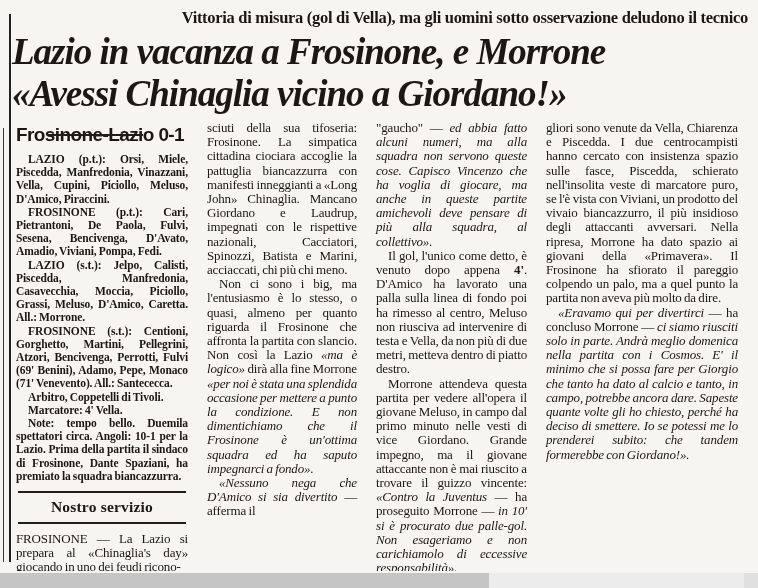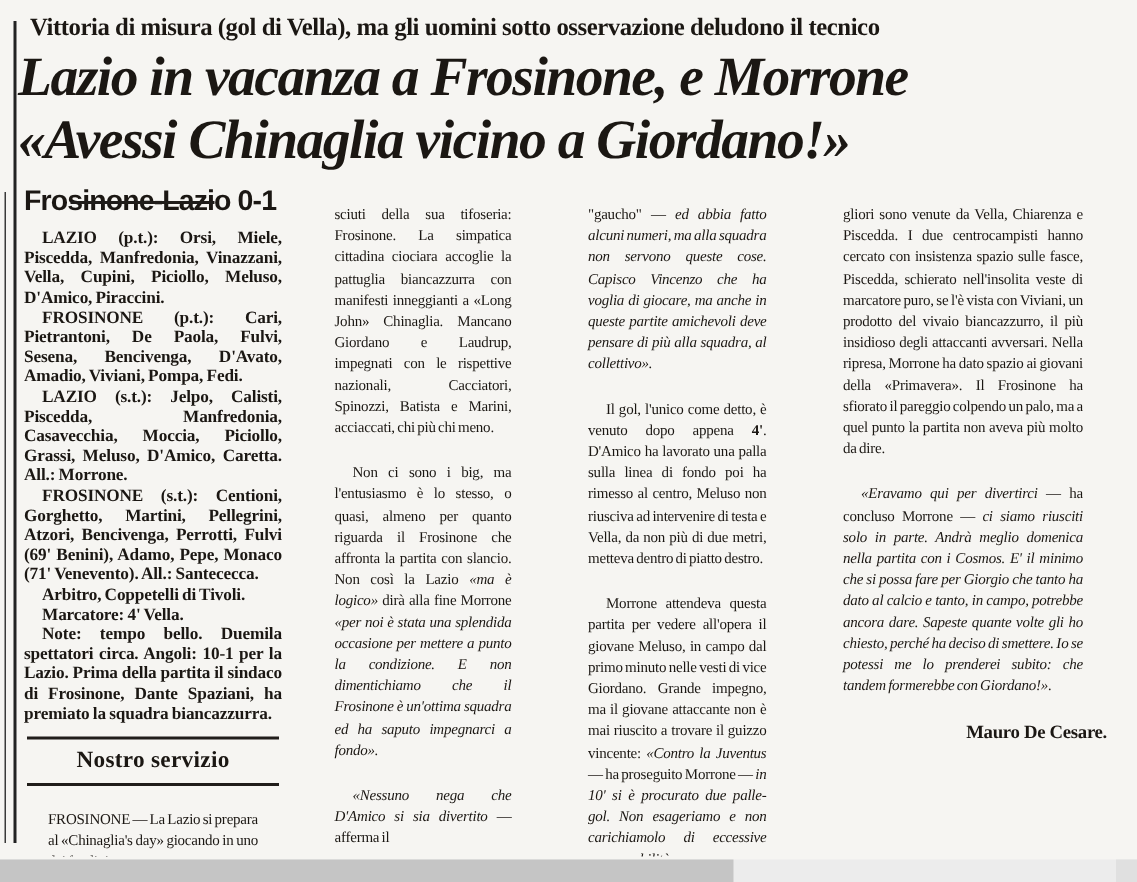--- a/index.html
+++ b/index.html
@@ -8,21 +8,21 @@
     background:#f6f5f2;
     font-family:"Liberation Serif",serif;
     color:#1b1713;
   }
   .page{position:absolute;inset:0;}
   
   .rule-a{position:absolute;left:3px;top:128px;width:1px;height:434px;background:#3a3a3a;}
   .rule-b{position:absolute;left:9px;top:14px;width:2px;height:548px;background:#222;}
   
   .strapline{
-    position:absolute;top:8px;left:20px;right:10px;text-align:left;
+    position:absolute;top:8px;left:20px;right:10px;text-align:right;
     font-weight:700;font-size:16.5px;letter-spacing:-0.3px;white-space:nowrap;
   }
   .headline{position:absolute;top:31px;left:12px;right:4px;
     font-weight:700;font-style:italic;font-size:37px;line-height:42px;letter-spacing:-1px;}
   
   .columns{
     position:absolute;top:121px;left:16px;height:450px;overflow:hidden;
     display:flex;gap:19px;
   }
   .col{flex:none;}
@@ -34,21 +34,21 @@
     position:relative;margin:3px 0 7px 0;
     font-family:"Liberation Sans",sans-serif;font-weight:700;font-size:19px;
     letter-spacing:-0.6px;white-space:nowrap;
   }
   .score-strike{position:absolute;left:18%;top:10px;width:56%;height:2px;background:#201d1a;}
   .boxscore p{
     margin:0;font-weight:700;font-size:11.5px;line-height:13.2px;
     text-align:justify;letter-spacing:-0.1px;word-spacing:-0.6px;
   }
   .body-text p{
-    margin:16px;font-size:10px;line-height:14.2px;
+    margin:0;font-size:13px;line-height:14.2px;
     text-align:justify;letter-spacing:-0.15px;word-spacing:-0.8px;
   }
   p.ind{text-indent:12px;}
   .seg-i{font-style:italic;}
   .seg-b{font-weight:700;}
   .service-box{
     margin:8px 2px 8px 2px;padding:5px 0 6px 0;
     border-top:2px solid #201d1a;border-bottom:2px solid #201d1a;
     text-align:center;font-weight:700;font-size:15.5px;letter-spacing:0.2px;
   }
@@ -106,21 +106,20 @@
         <p class="ind"><span class="seg-r">Il gol, l'unico come detto, è venuto dopo appena </span><span class="seg-b">4'</span><span class="seg-r">. D'Amico ha lavorato una palla sulla linea di fondo poi ha rimesso al centro, Meluso non riusciva ad intervenire di testa e Vella, da non più di due metri, metteva dentro di piatto destro.</span></p>
         <p class="ind"><span class="seg-r">Morrone attendeva questa partita per vedere all'opera il giovane Meluso, in campo dal primo minuto nelle vesti di vice Giordano. Grande impegno, ma il giovane attaccante non è mai riuscito a trovare il guizzo vincente: </span><span class="seg-i">«Contro la Juventus</span><span class="seg-r"> — ha proseguito Morrone — </span><span class="seg-i">in 10' si è procurato due palle-gol. Non esageriamo e non carichiamolo di eccessive responsabilità».</span></p>
         <p class="ind"><span class="seg-r">Nel primo tempo le cose mi-</span></p>
       </div>
 
     <div class="col col-4">
       <div class="body-text">
           <p class=""><span class="seg-r">gliori sono venute da Vella, Chiarenza e Piscedda. I due centrocampisti hanno cercato con insistenza spazio sulle fasce, Piscedda, schierato nell'insolita veste di marcatore puro, se l'è vista con Viviani, un prodotto del vivaio biancazzurro, il più insidioso degli attaccanti avversari. Nella ripresa, Morrone ha dato spazio ai giovani della «Primavera». Il Frosinone ha sfiorato il pareggio colpendo un palo, ma a quel punto la partita non aveva più molto da dire.</span></p>
           <p class="ind"><span class="seg-i">«Eravamo qui per divertirci</span><span class="seg-r"> — ha concluso Morrone — </span><span class="seg-i">ci siamo riusciti solo in parte. Andrà meglio domenica nella partita con i Cosmos. E' il minimo che si possa fare per Giorgio che tanto ha dato al calcio e tanto, in campo, potrebbe ancora dare. Sapeste quante volte gli ho chiesto, perché ha deciso di smettere. Io se potessi me lo prenderei subito: che tandem formerebbe con Giordano!».</span></p>
         </div>
-      <div class="byline">Mauro De Cesare.</div>
     </div>
 
   </div>
 
   <div class="scrollbar">
     <div class="scrollbar-thumb"></div>
     <div class="scrollbar-corner"></div>
   </div>
 
 </div>

